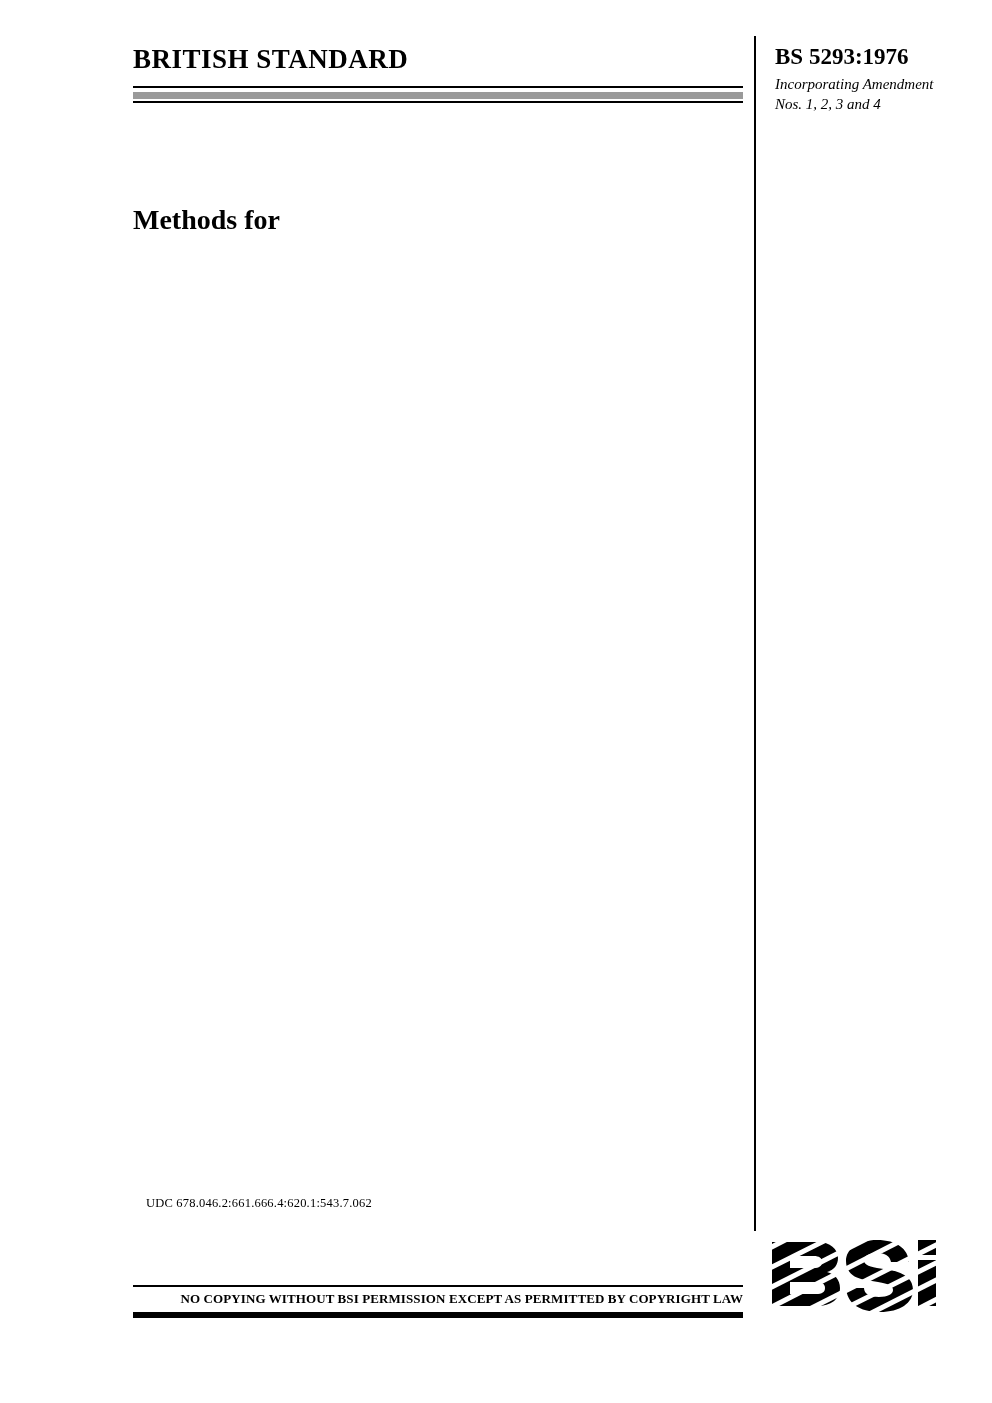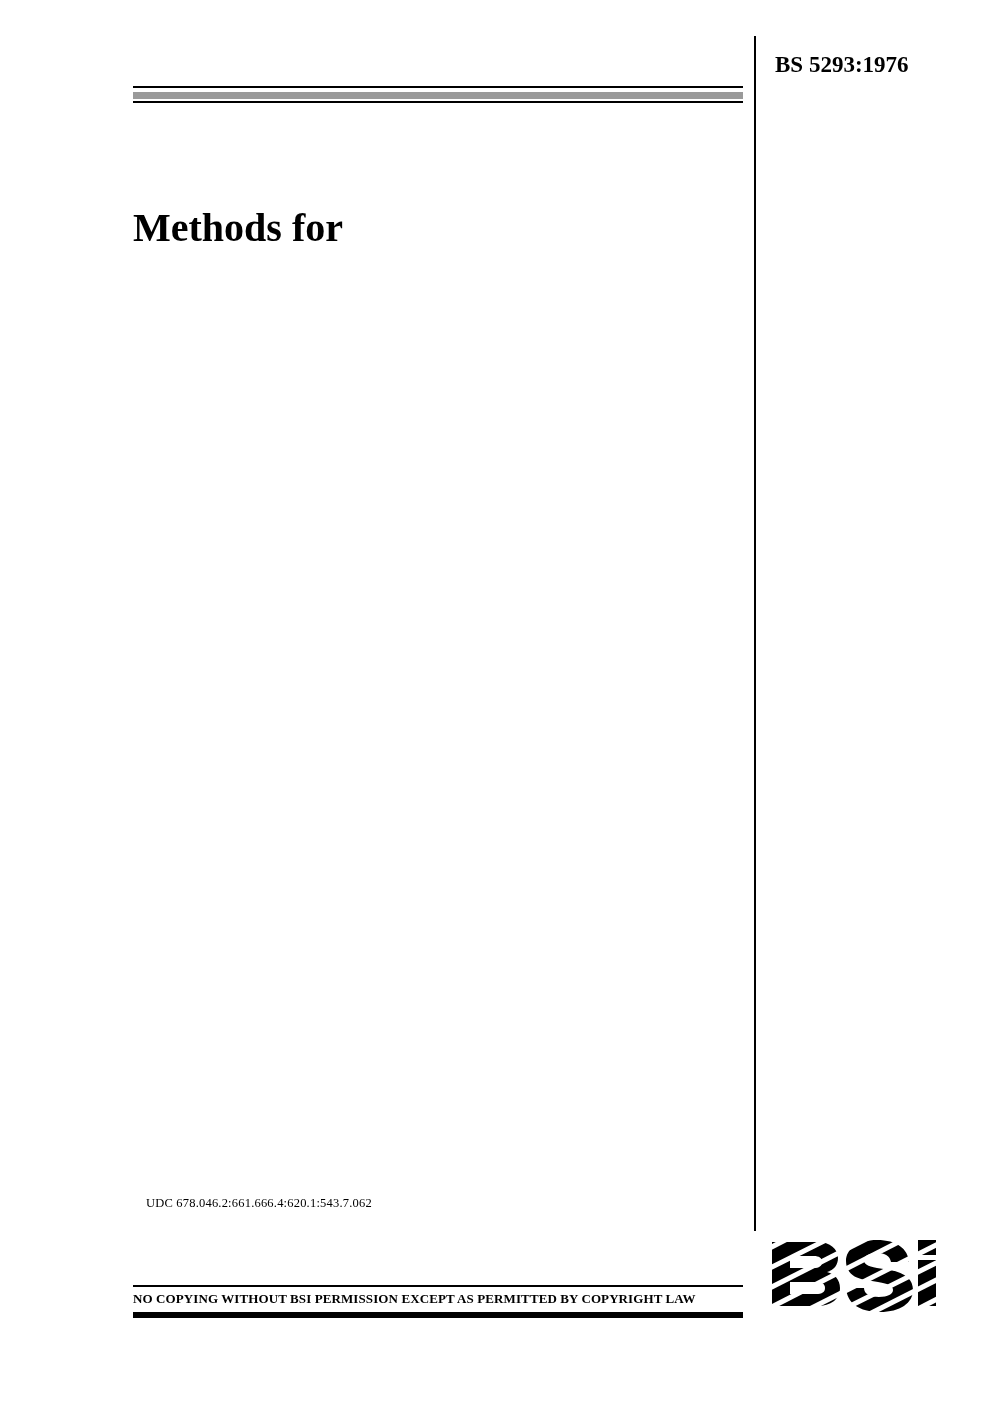--- a/index.html
+++ b/index.html
@@ -69,38 +69,37 @@
     background: #000000;
   }
 
   .std-number {
     position: absolute;
     left: 775px;
     top: 44px;
     font-size: 23px;
     font-weight: bold;
     white-space: nowrap;
-    margin-top: 8px;
   }
   .amendments {
     position: absolute;
     left: 775px;
     top: 74px;
     width: 185px;
     font-size: 15px;
     font-style: italic;
     line-height: 1.35;
   }
 
   
   .methods-for {
     position: absolute;
     left: 133px;
     top: 204px;
-    font-size: 40px;
+    font-size: 28px;
     font-weight: bold;
   }
   .main-title {
     position: absolute;
     left: 131px;
     top: 260px;
     width: 620px;
     font-size: 46px;
     font-weight: bold;
     line-height: 1.33;
@@ -124,21 +123,21 @@
     top: 1285px;
     width: 610px;
     height: 2px;
     background: #000000;
   }
   .footer-note {
     position: absolute;
     left: 133px;
     top: 1291px;
     width: 610px;
-    text-align: left;
+    text-align: right;
     font-size: 13px;
     font-weight: bold;
     letter-spacing: 0.1px;
   }
   .footer-rule-bottom {
     position: absolute;
     left: 133px;
     top: 1312px;
     width: 610px;
     height: 6px;
@@ -153,29 +152,31 @@
     width: 180px;
     height: 90px;
   }
   .bsi-logo svg { display: block; }
 </style>
 </head>
 <body>
 
 <div class="page">
 
+  <div class="header-left-title">BRITISH STANDARD</div>
 
   <div class="header-rule-thin"></div>
   <div class="header-rule-thick"></div>
   <div class="header-rule-thin2"></div>
 
   <div class="v-divider"></div>
 
   <div class="std-number">BS 5293:1976</div>
 
+  <div class="amendments">Incorporating Amendment Nos. 1, 2, 3 and 4</div>
 
   <div class="methods-for">Methods for</div>
 
 
   <div class="udc">UDC 678.046.2:661.666.4:620.1:543.7.062</div>
 
   <div class="footer-rule-top"></div>
   <div class="footer-note">NO COPYING WITHOUT BSI PERMISSION EXCEPT AS PERMITTED BY COPYRIGHT LAW</div>
   <div class="footer-rule-bottom"></div>
 

